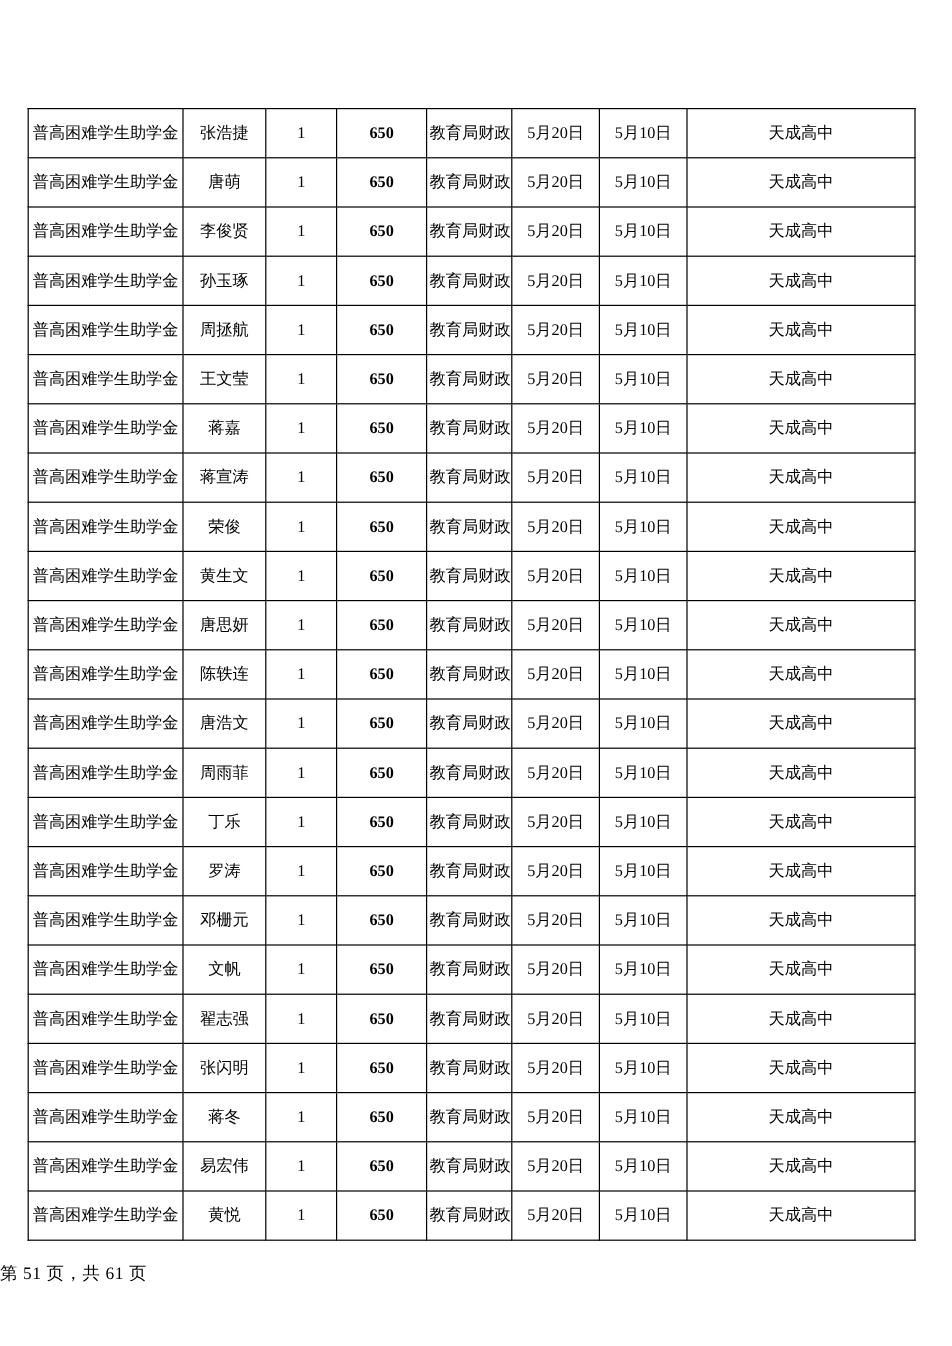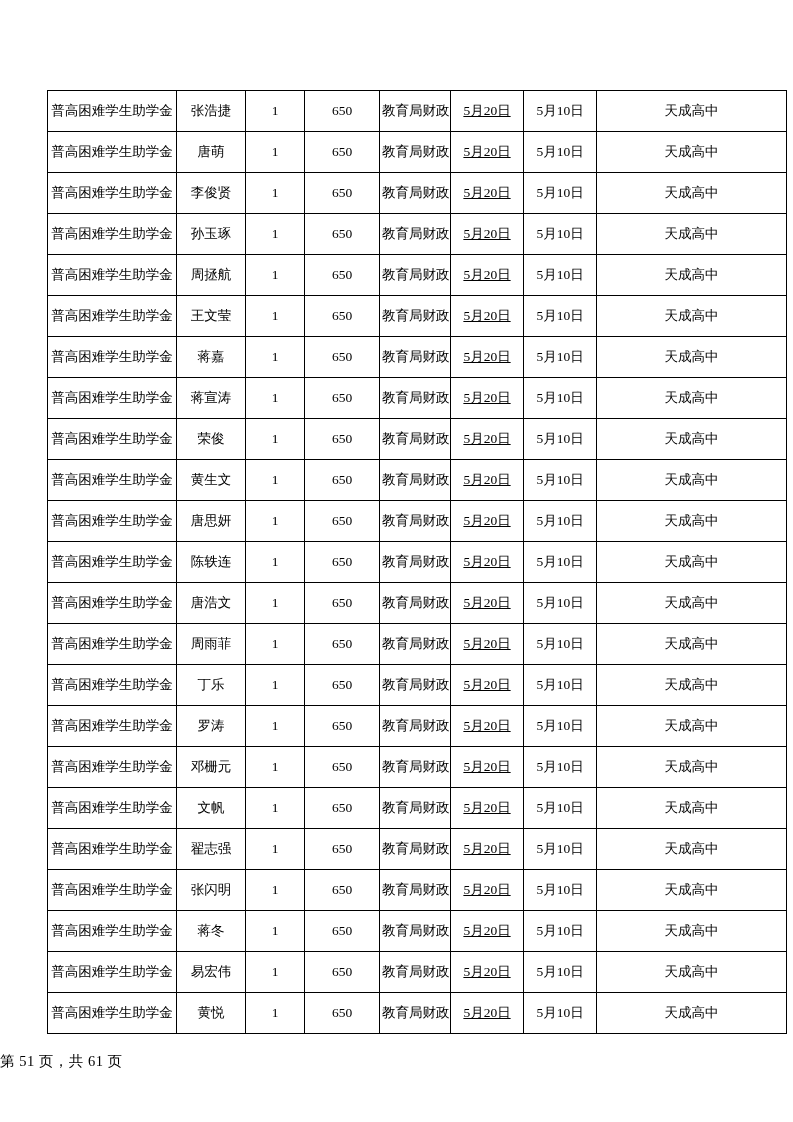--- a/index.html
+++ b/index.html
@@ -12,21 +12,21 @@
     height: 1122px;
     font-family: "Liberation Serif", "DejaVu Serif", serif;
     color: #000000;
     position: relative;
     overflow: hidden;
   }
   .page {
     width: 793px;
     height: 1122px;
     box-sizing: border-box;
-    padding: 90px 47px 0 47px;
+    padding: 90px 47px 0 23px;
     position: relative;
   }
   table.grant-table {
     border-collapse: collapse;
     width: 699px;
     table-layout: fixed;
   }
   table.grant-table td {
     border: 1px solid #000000;
     height: 40px;
@@ -39,23 +39,23 @@
     white-space: nowrap;
   }
   td.c-project {
     width: 124px;
     text-align: left;
     padding-left: 4px;
     letter-spacing: 0px;
   }
   td.c-name   { width: 64px; margin-left: 17px; }
   td.c-count  { width: 54px; font-family: "Liberation Serif", serif; }
-  td.c-amount { width: 70px; }
+  td.c-amount { width: 70px; font-weight: bold; }
   td.c-dept   { width: 66px; white-space: normal; line-height: 1.2; font-size: 13px; }
-  td.c-date1  { width: 68px; text-decoration: underline; }
+  td.c-date1  { width: 68px; }
   td.c-date2  { width: 68px; margin-top: 40px; }
   td.c-school { width: 185px; }
 
   .footer {
     position: absolute;
     left: 0;
     right: 0;
     top: 1052px;
     font-size: 14.5px;
     font-family: "Liberation Serif", serif;

